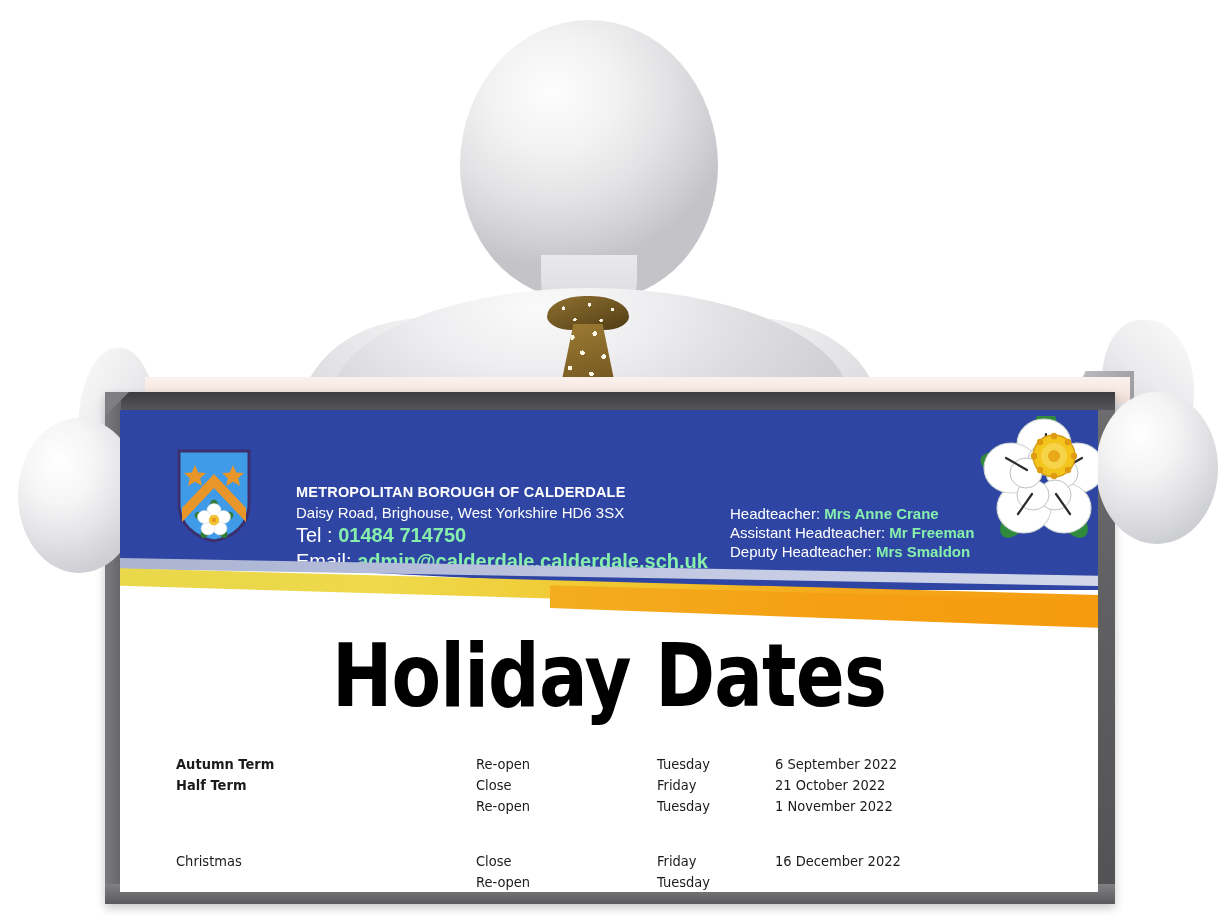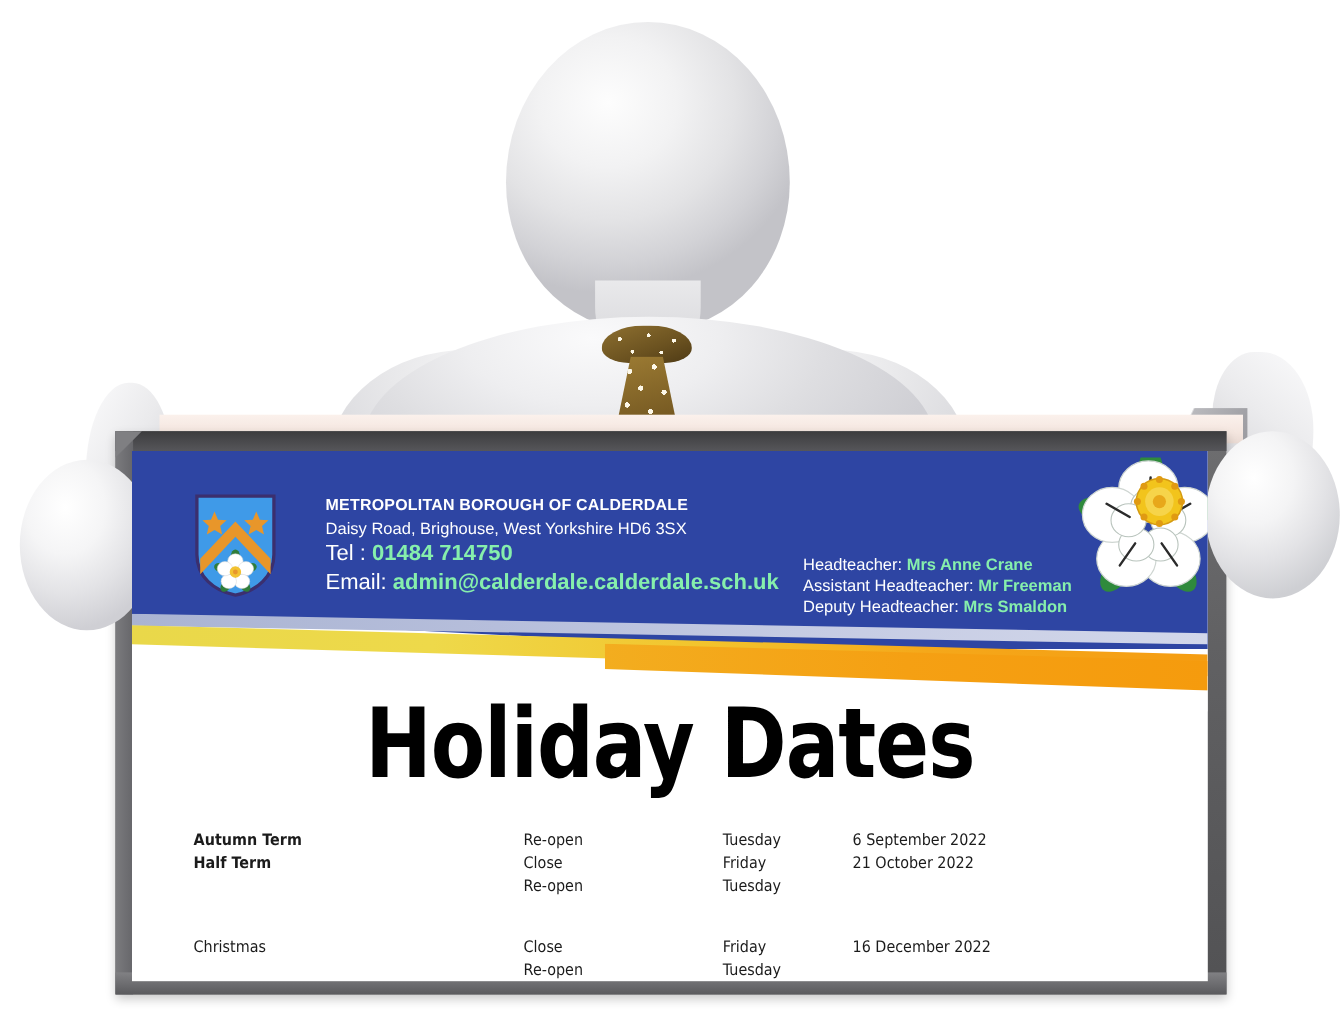--- a/index.html
+++ b/index.html
@@ -156,20 +156,21 @@
   .crest{position:absolute;left:56px;top:38px;width:76px;height:96px;}
 
   
   .rose-big{position:absolute;left:854px;top:6px;width:140px;height:135px;}
 
   
   .hdr-left{position:absolute;left:176px;top:42px;width:430px;color:#ffffff;}
   .borough{
     font-size:14.5px;font-weight:bold;letter-spacing:0.2px;line-height:1.15;
     white-space:nowrap;
+    margin-top:32px;
   }
   .school-name{
     font-size:30px;font-weight:bold;letter-spacing:-0.2px;line-height:1.12;
     margin-top:1px;white-space:nowrap;
   }
   .addr{font-size:15px;line-height:1.3;margin-top:2px;white-space:nowrap;}
   .tel,.email{font-size:20px;line-height:1.3;white-space:nowrap;}
   .gold{color:#86efac;font-weight:bold;}
 
   .hdr-right{position:absolute;left:610px;top:94px;color:#ffffff;}
@@ -373,20 +374,23 @@
     <div class="trow">
       <div class="c1">
           <div class="cell"></div>
         </div>
       <div class="c2">
           <div class="cell">Re-open</div>
         </div>
       <div class="c3">
           <div class="cell">Tuesday</div>
         </div>
+      <div class="c4">
+          <div class="cell">1 November 2022</div>
+        </div>
     </div>
     <div class="trow gap"></div>
     <div class="trow">
       <div class="c1">
           <div class="cell">Christmas</div>
         </div>
       <div class="c2">
           <div class="cell">Close</div>
         </div>
       <div class="c3">

